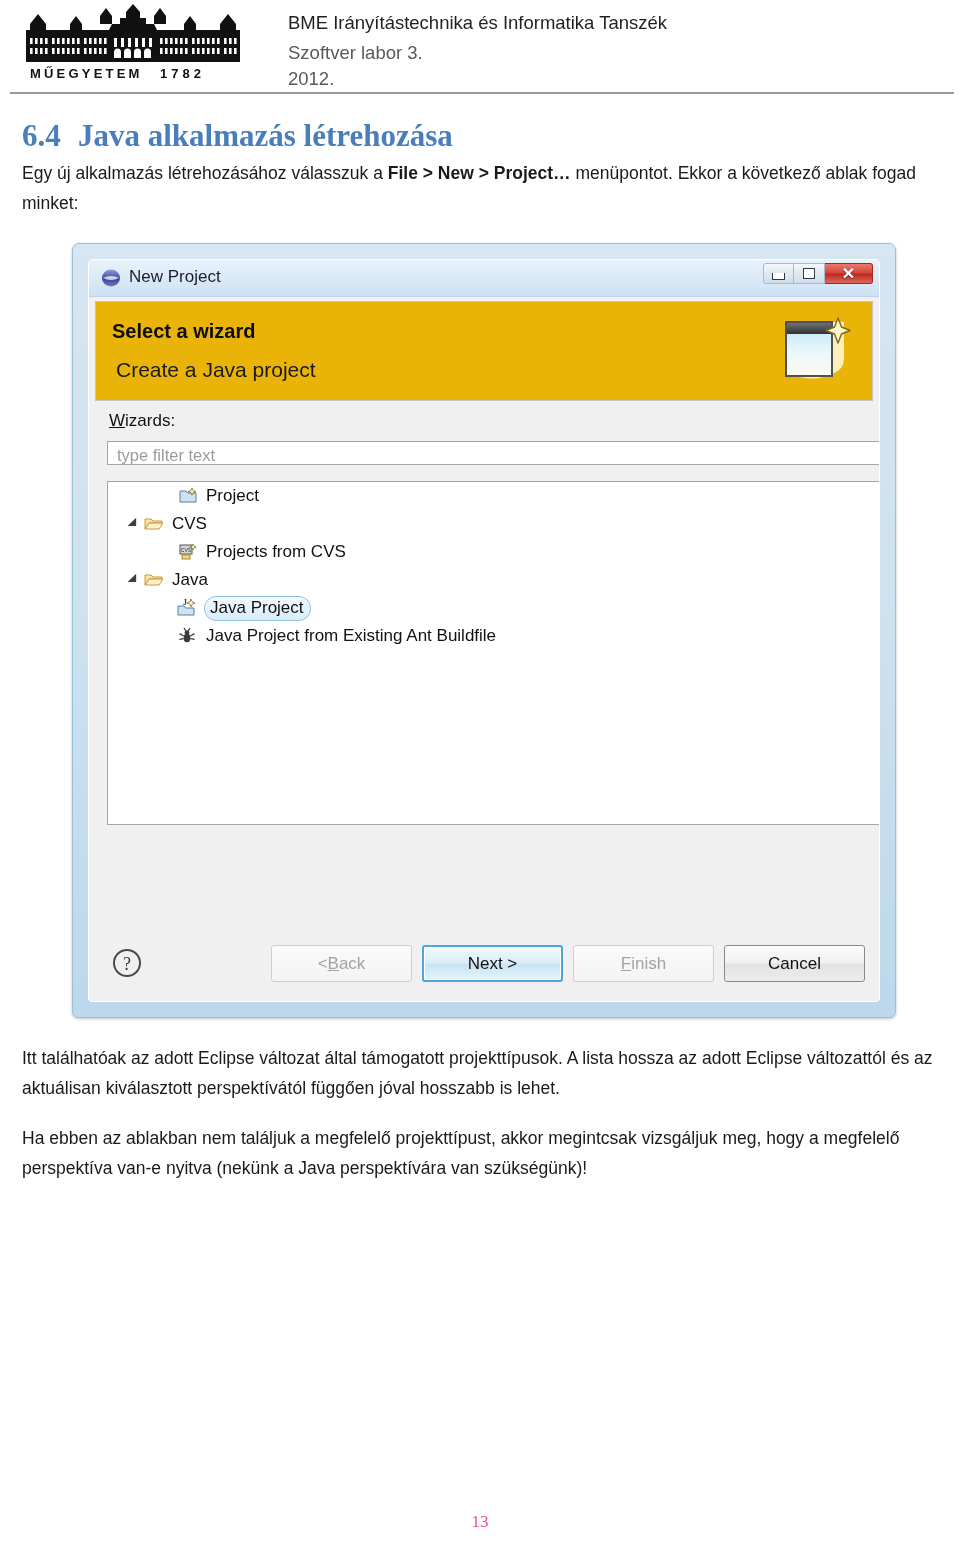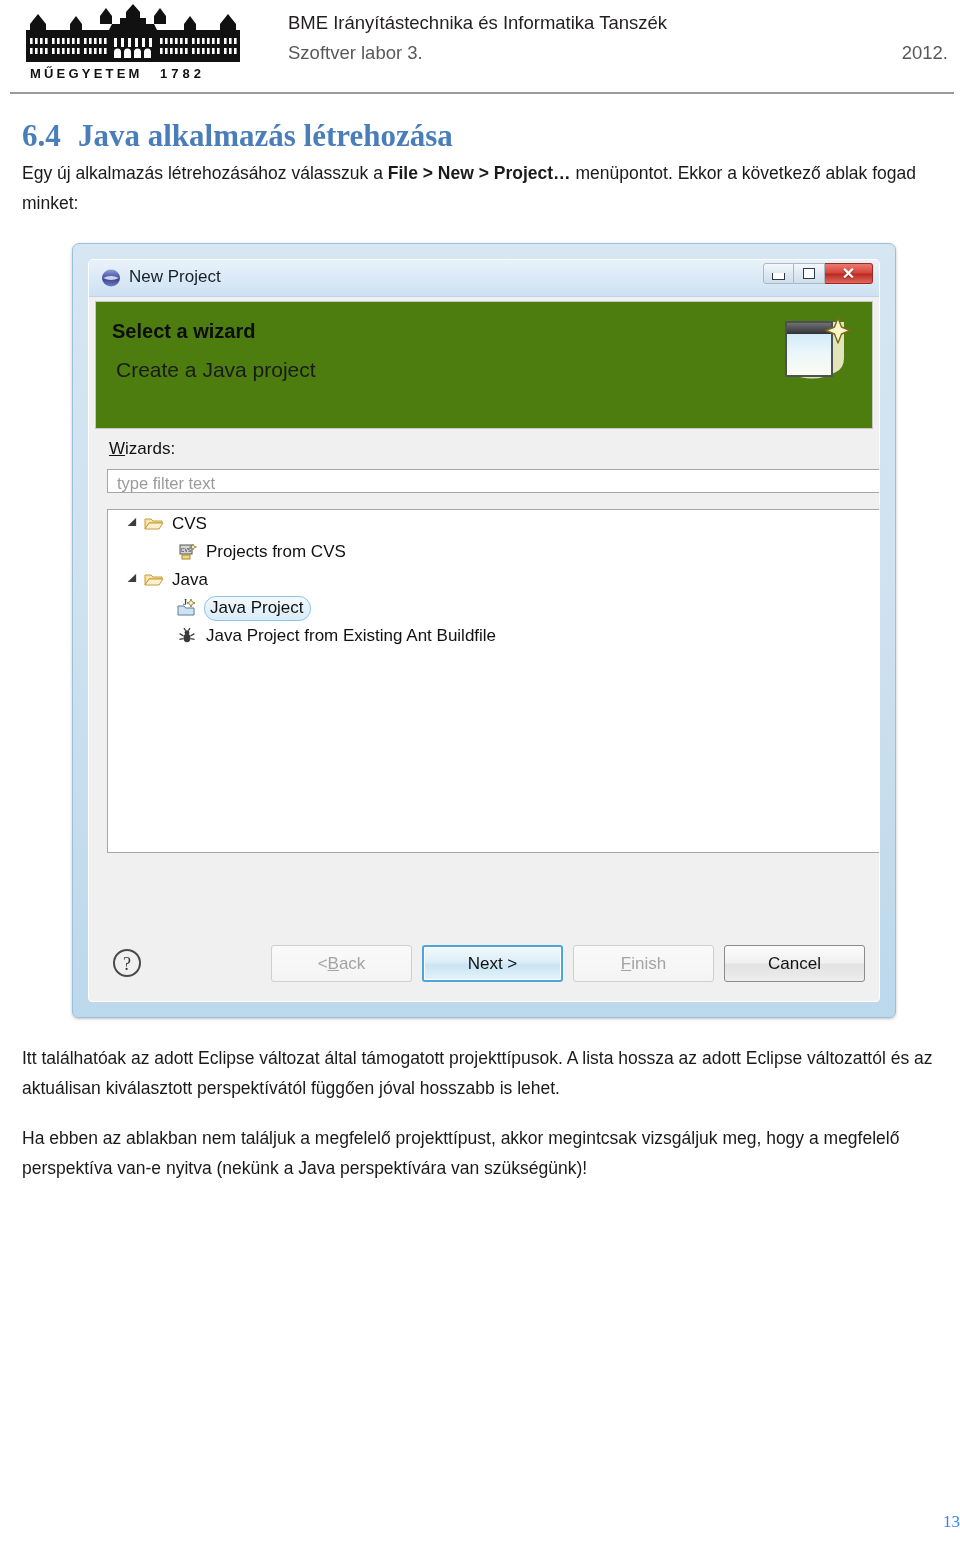--- a/index.html
+++ b/index.html
@@ -41,20 +41,21 @@
     line-height: 26px;
     color: #231f20;
     letter-spacing: 0px;
   }
   .header-line2row {
     display: flex;
     justify-content: space-between;
     align-items: baseline;
     width: 662px;
     margin-top: 4px;
+    flex-direction: column;
   }
   .header-line2 {
     font-size: 18.5px;
     line-height: 26px;
     color: #58595b;
   }
   .header-year {
     font-size: 18.5px;
     line-height: 26px;
     color: #58595b;
@@ -176,22 +177,22 @@
     font-size: 16px;
     font-weight: bold;
     line-height: 1;
     text-shadow: 0 1px 1px rgba(0,0,0,0.45);
     font-family: "Liberation Sans", sans-serif;
   }
 
   
   .banner {
     position: relative;
-    height: 128px;
-    background: #4d7c0f;
+    height: 100px;
+    background: #eab308;
     border-bottom: 1px solid #b8b8b8;
     margin: 4px 6px 8px 6px;
     border: 1px solid #c6c6c6;
     box-sizing: border-box;
   }
   .banner-title {
     position: absolute;
     left: 16px; top: 18px;
     font-size: 20px;
     font-weight: bold;
@@ -350,24 +351,24 @@
     line-height: 30px;
     color: #1a1a1a;
   }
   #para-1 { top: 1043px; }
   #para-2 { top: 1123px; }
 
   .page-number {
     position: absolute;
     left: 0; top: 1512px;
     width: 960px;
-    text-align: right;
+    text-align: center;
     font-size: 17px;
     font-family: "Liberation Serif", serif;
-    color: #3b82f6;
+    color: #ec4899;
   }
 </style>
 </head>
 <body>
 
 <div class="page-header">
 
   <div class="logo-wrap">
     <svg width="250" height="78" viewBox="0 0 250 78" xmlns="http://www.w3.org/2000/svg">
       <g fill="#111111">
@@ -552,20 +553,30 @@
 
     <div class="wizards-label"><span class="mn">W</span><span>izards:</span></div>
 
     <div class="filter-box">
       <span class="filter-text">type filter text</span>
     </div>
 
     <div class="tree-box">
 
 
+      <div class="tree-row">
+        <span class="indent2"></span>
+        <span class="icon-slot">
+          <svg width="20" height="18" viewBox="0 0 20 18">
+                <path d="M2 4 h6 l1.6 2 H18 v9 H2 Z" fill="#cfe2f2" stroke="#5a7f9e" stroke-width="1"></path>
+                <path d="M14 1 L15.2 3.6 L18 4.6 L15.2 5.6 L14 8.2 L12.8 5.6 L10 4.6 L12.8 3.6 Z" fill="#fdf6c8" stroke="#7a6a1e" stroke-width="0.8"></path>
+              </svg>
+        </span>
+        <span class="tree-label">Project</span>
+      </div>
 
       <div class="tree-row">
         <span class="indent1"></span>
         <span class="twisty">
               <span class="twisty-open"></span>
             </span>
         <span class="icon-slot">
           <svg width="20" height="16" viewBox="0 0 20 16">
                 <path d="M1 3 h6 l2 2 h9 v2 H5 L1 13 Z" fill="#fbe3a4" stroke="#c79a3c" stroke-width="1"></path>
                 <path d="M1 13 L5 7 h14 l-4 6 z" fill="#fdf0cc" stroke="#c79a3c" stroke-width="1"></path>

